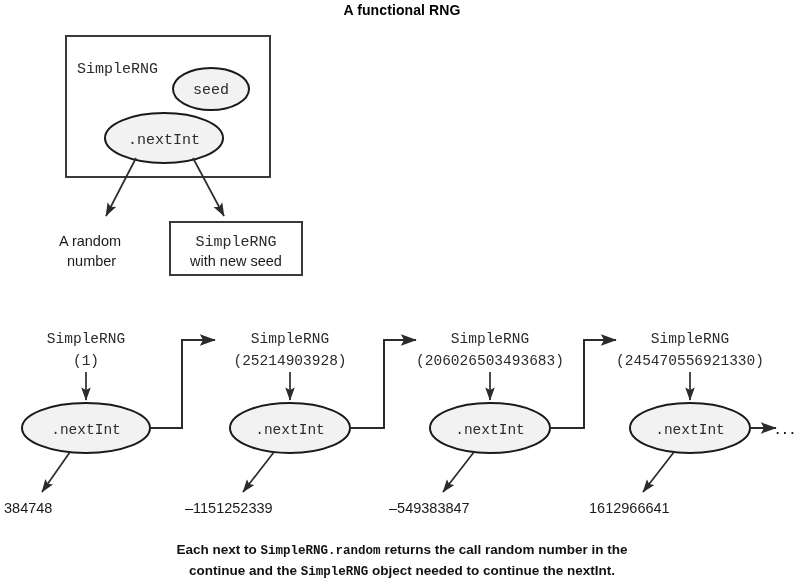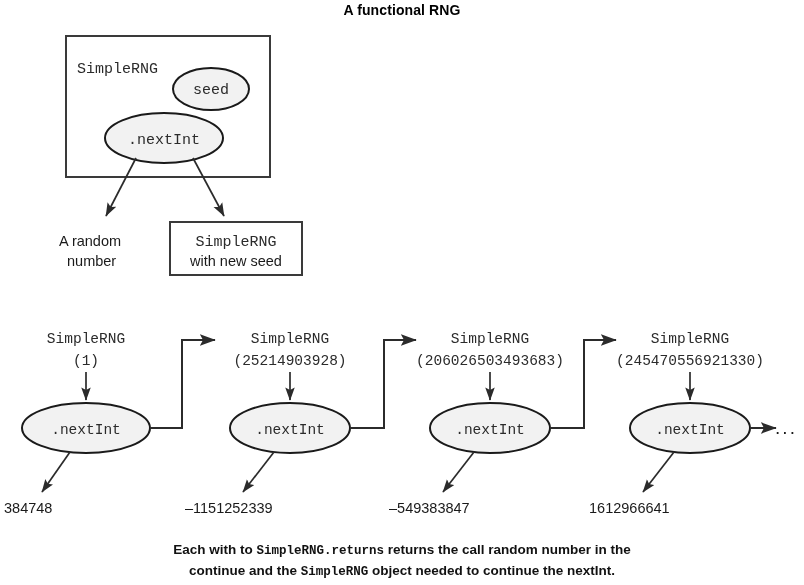--- a/index.html
+++ b/index.html
@@ -203,17 +203,17 @@
         <line x1="674" y1="452" x2="643" y2="492" class="conn-thin" marker-end="url(#arrowhead-sm)"></line>
         <text x="589" y="513" class="t-num">1612966641</text>
 
         <line x1="750" y1="428" x2="776" y2="428" class="conn" marker-end="url(#arrowhead)"></line>
         <text x="786" y="434" class="t-dots" text-anchor="middle">...</text>
       </g>
     </g>
   </svg>
 
   <div class="caption">
-    <span>Each with to </span><span class="code">SimpleRNG.returns</span><span> returns the call random number in the</span><br>
+    <span>Each next to </span><span class="code">SimpleRNG.random</span><span> returns the call random number in the</span><br>
     <span>continue and the </span><span class="code">SimpleRNG</span><span> object needed to continue the nextInt.</span>
   </div>
 
 </div>
 
 </body></html>

